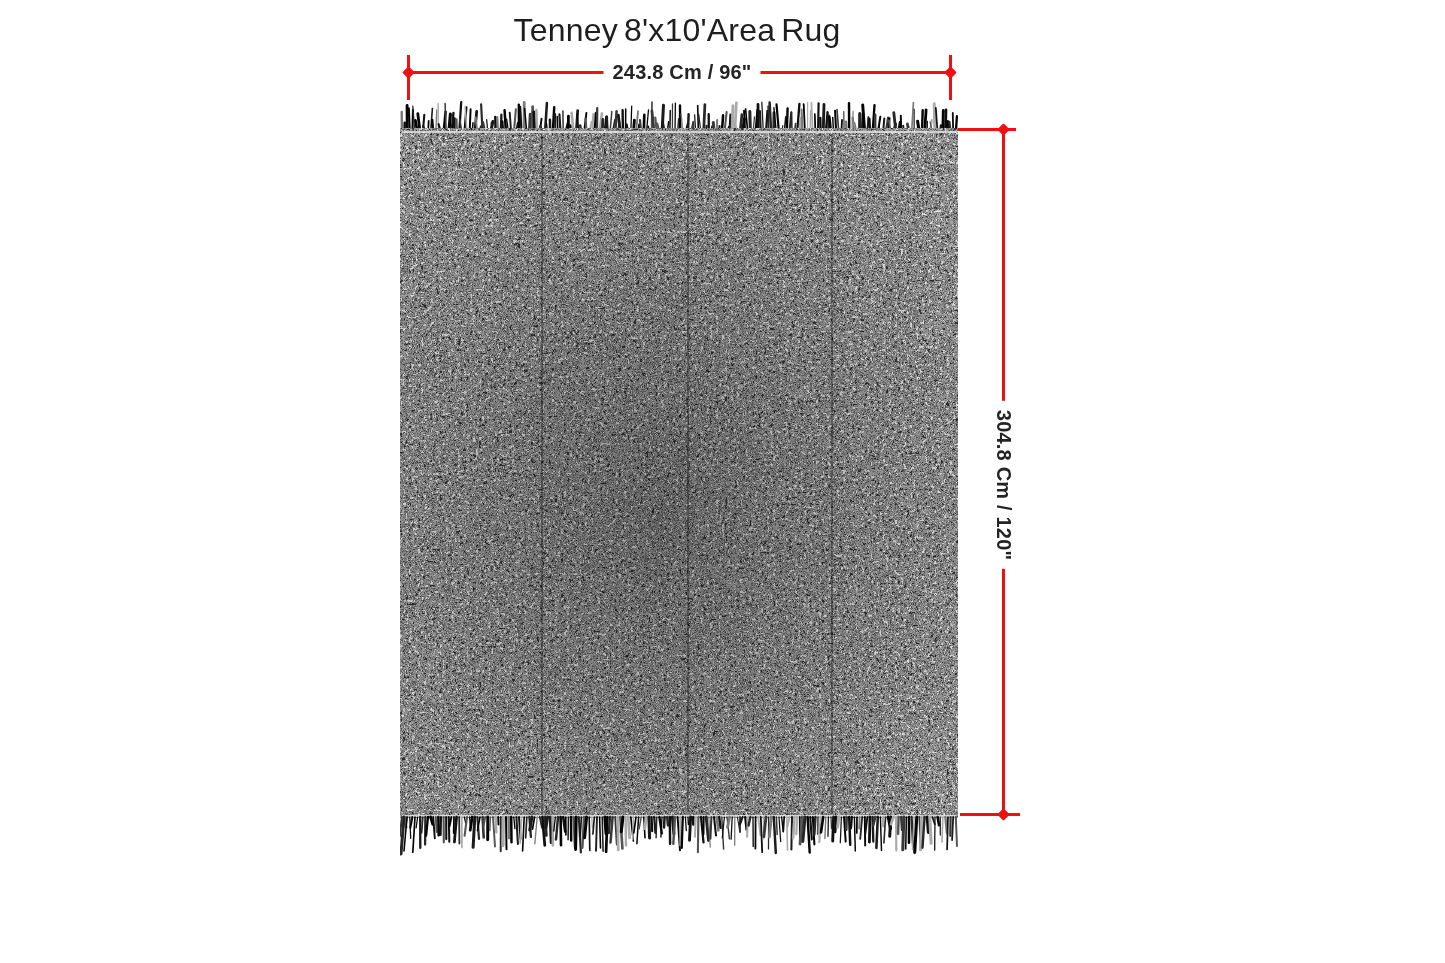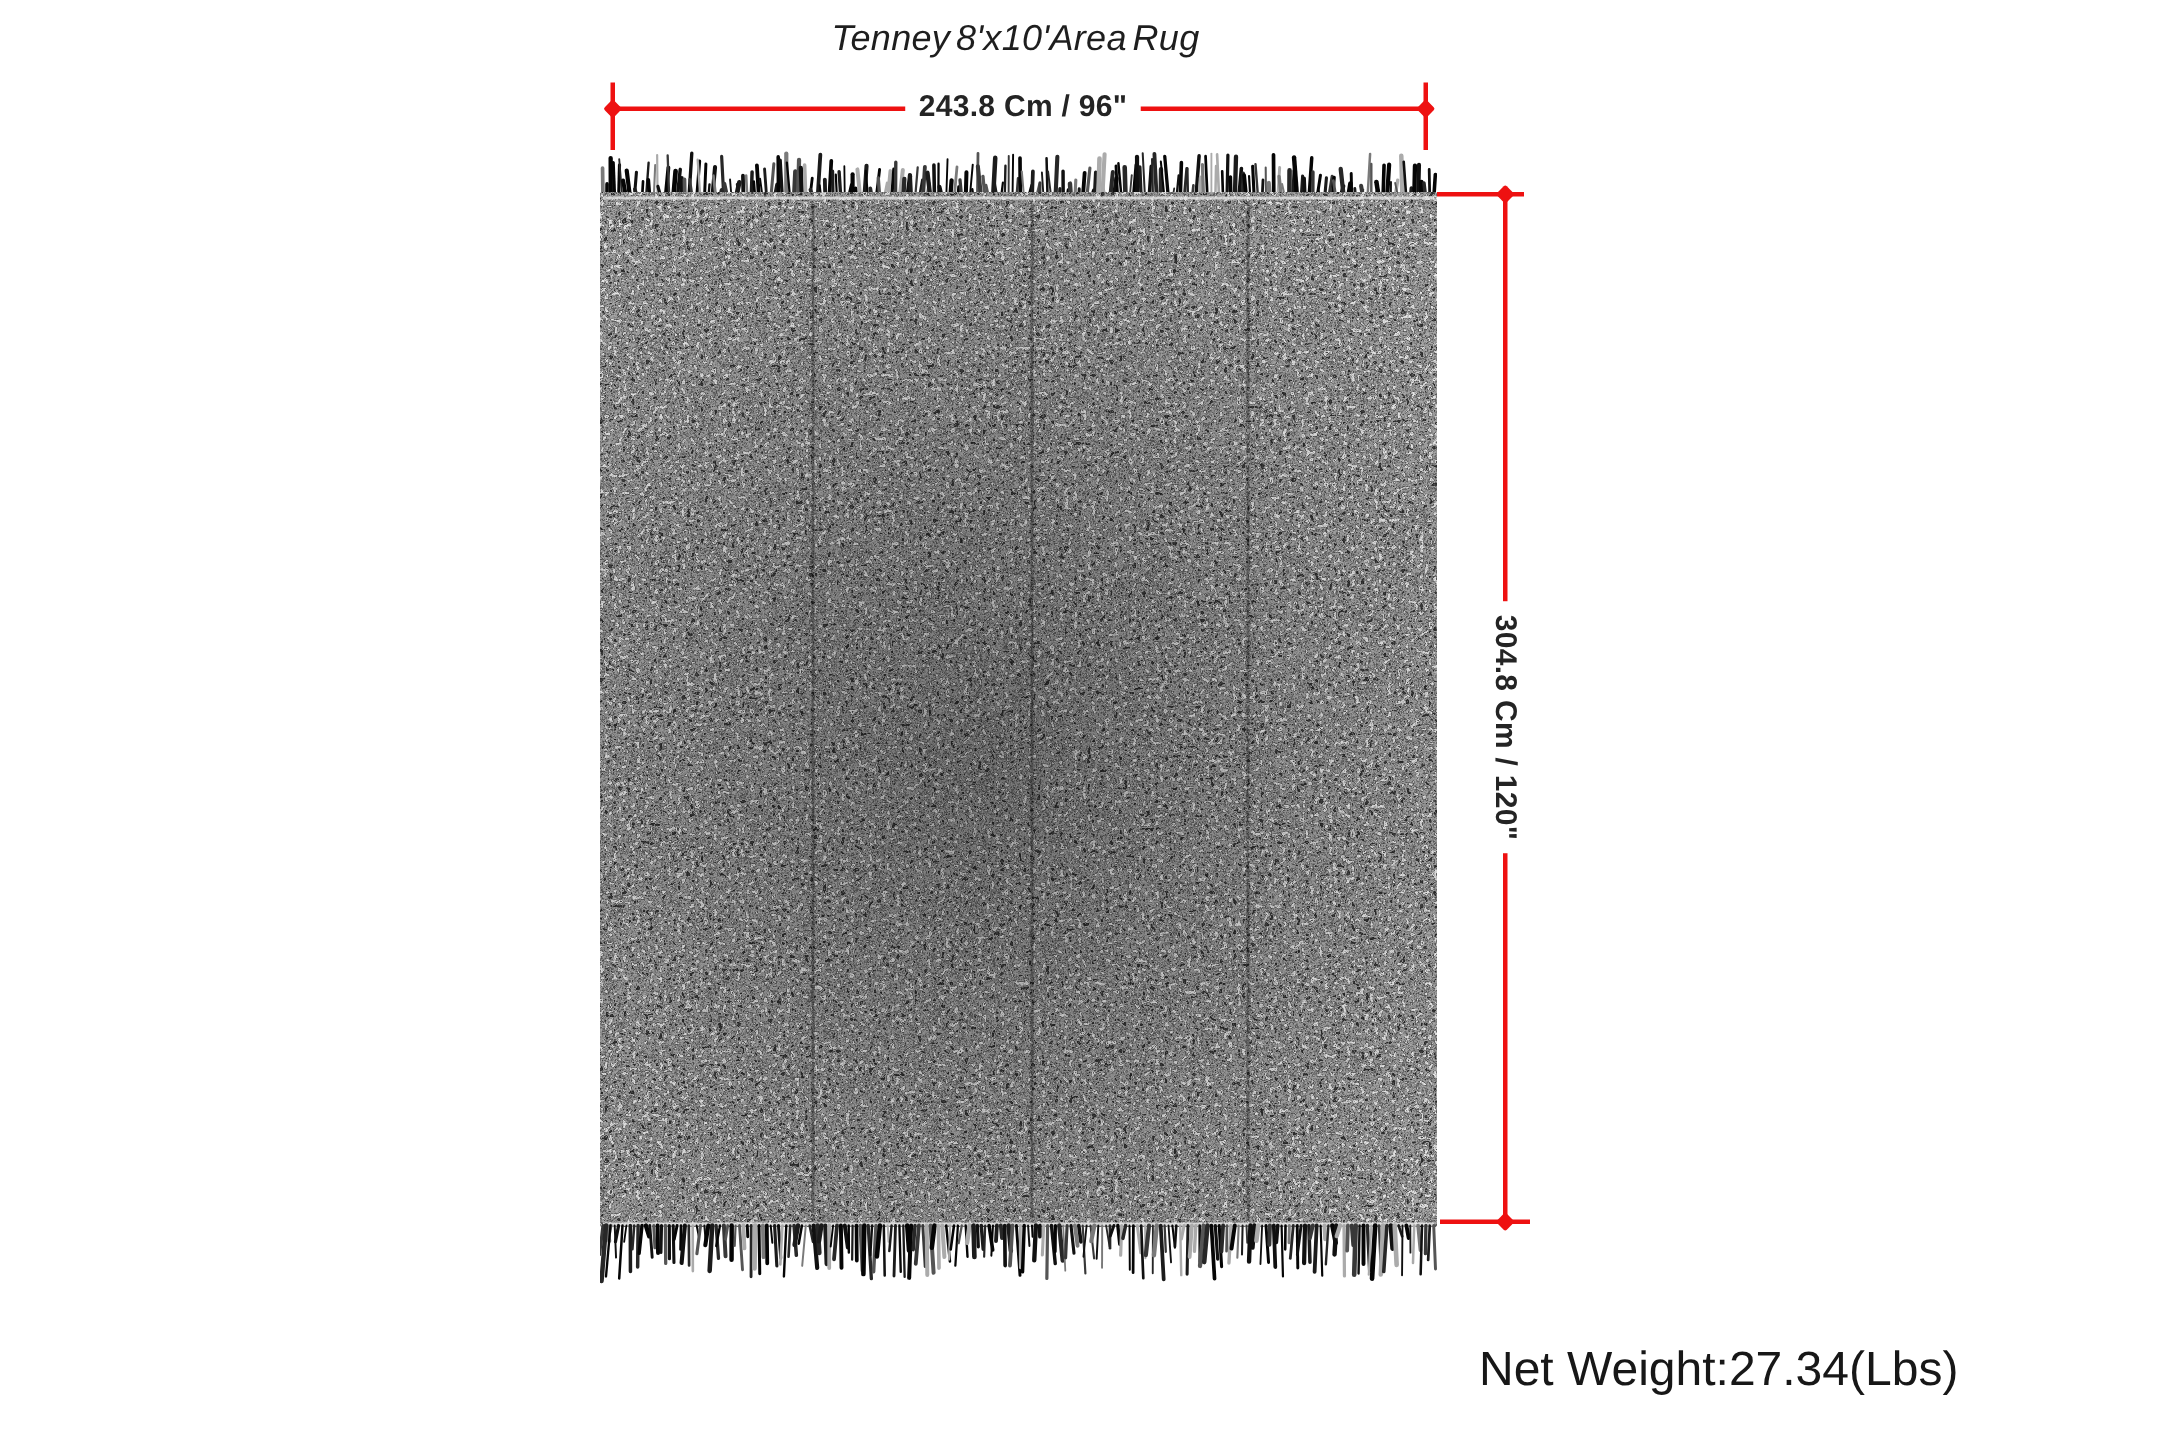--- a/index.html
+++ b/index.html
@@ -5,22 +5,22 @@
   :root { --accent:#ee1111; }
   * { margin:0; padding:0; box-sizing:border-box; }
   html,body { background:#ffffff; }
   body { font-family:"Liberation Sans", sans-serif; }
   .stage {
     position:relative; width:1445px; height:963px; background:#fff;
     overflow:hidden; margin:0 auto;
   }
   .title {
     position:absolute; left:677px; top:12px; transform:translateX(-50%);
-    font-size:24px; font-weight:400; color:#1e1e1e; white-space:nowrap;
-    word-spacing:-3px; letter-spacing:0.2px;font-style:italic;
+    font-size:32px; font-weight:400; color:#1e1e1e; white-space:nowrap;
+    word-spacing:-3px; letter-spacing:0.2px;
   }
   
   .hline { position:absolute; height:3px; background:var(--accent); }
   .vline { position:absolute; width:3px;  background:var(--accent); }
   .tick-v { position:absolute; width:3px;  background:var(--accent); }
   .tick-h { position:absolute; height:3px; background:var(--accent); }
   .diamond {
     position:absolute; width:9px; height:9px; background:var(--accent);
     transform:rotate(45deg); border-radius:1.5px;
   }
@@ -526,15 +526,14 @@
 
   <div>
     <div class="tick-h" style="left:958px; top:128px; width:58px;"></div>
     <div class="tick-h" style="left:960px; top:813px; width:60px;"></div>
     <div class="vline" style="left:1002px; top:129px; height:687px;"></div>
     <div class="diamond" style="left:999px; top:125px;"></div>
     <div class="diamond" style="left:999px; top:810px;"></div>
     <div class="dim-label dim-label-side">304.8 Cm / 120"</div>
   </div>
 
-  <div class="net-weight">Net Weight:27.34(Lbs)</div>
 
 </div>
 
 </body></html>

